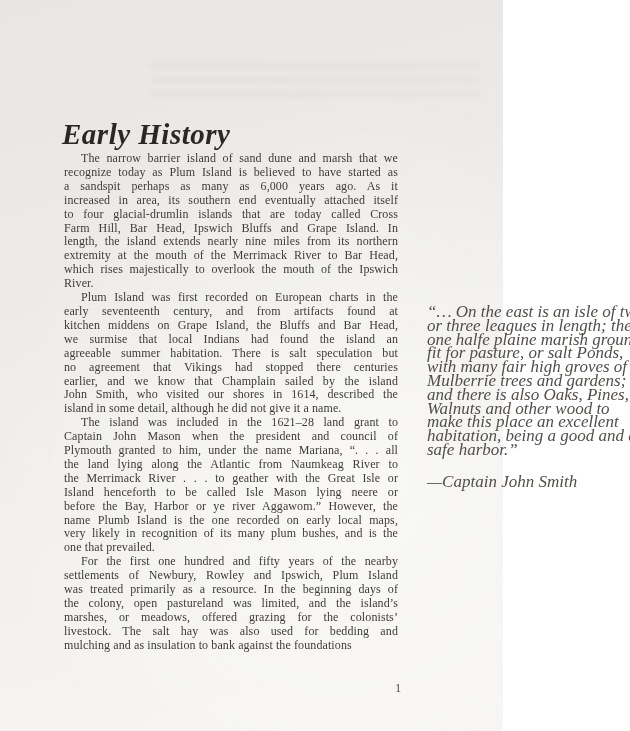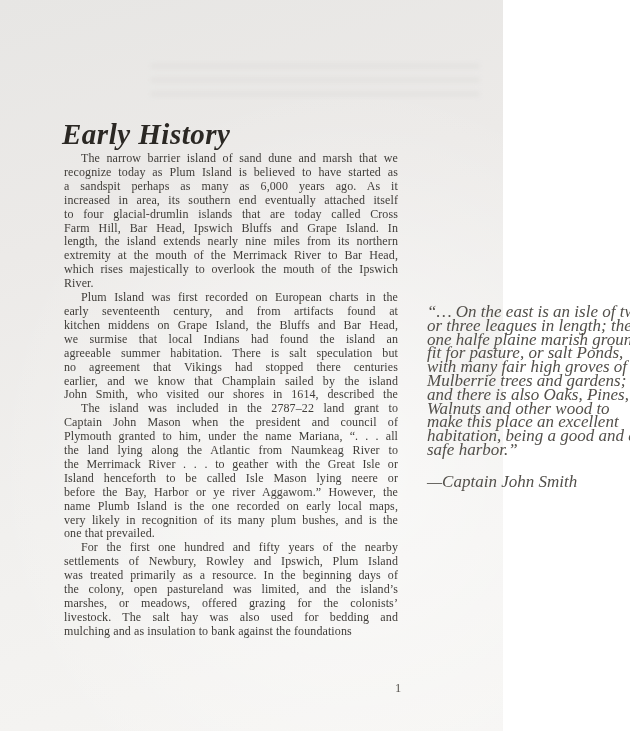--- a/index.html
+++ b/index.html
@@ -124,21 +124,22 @@
       <div class="line">which rises majestically to overlook the mouth of the Ipswich</div>
       <div class="line last">River.</div>
       <div class="line indent">Plum Island was first recorded on European charts in the</div>
       <div class="line">early seventeenth century, and from artifacts found at</div>
       <div class="line">kitchen middens on Grape Island, the Bluffs and Bar Head,</div>
       <div class="line">we surmise that local Indians had found the island an</div>
       <div class="line">agreeable summer habitation. There is salt speculation but</div>
       <div class="line">no agreement that Vikings had stopped there centuries</div>
       <div class="line">earlier, and we know that Champlain sailed by the island</div>
       <div class="line">John Smith, who visited our shores in 1614, described the</div>
-      <div class="line indent">The island was included in the 2787–22 land grant to</div>
+      <div class="line last">island in some detail, although he did not give it a name.</div>
+      <div class="line indent">The island was included in the 1621–28 land grant to</div>
       <div class="line">Captain John Mason when the president and council of</div>
       <div class="line">Plymouth granted to him, under the name Mariana, “. . . all</div>
       <div class="line">the land lying along the Atlantic from Naumkeag River to</div>
       <div class="line">the Merrimack River . . . to geather with the Great Isle or</div>
       <div class="line">Island henceforth to be called Isle Mason lying neere or</div>
       <div class="line">before the Bay, Harbor or ye river Aggawom.” However, the</div>
       <div class="line">name Plumb Island is the one recorded on early local maps,</div>
       <div class="line">very likely in recognition of its many plum bushes, and is the</div>
       <div class="line last">one that prevailed.</div>
       <div class="line indent">For the first one hundred and fifty years of the nearby</div>

